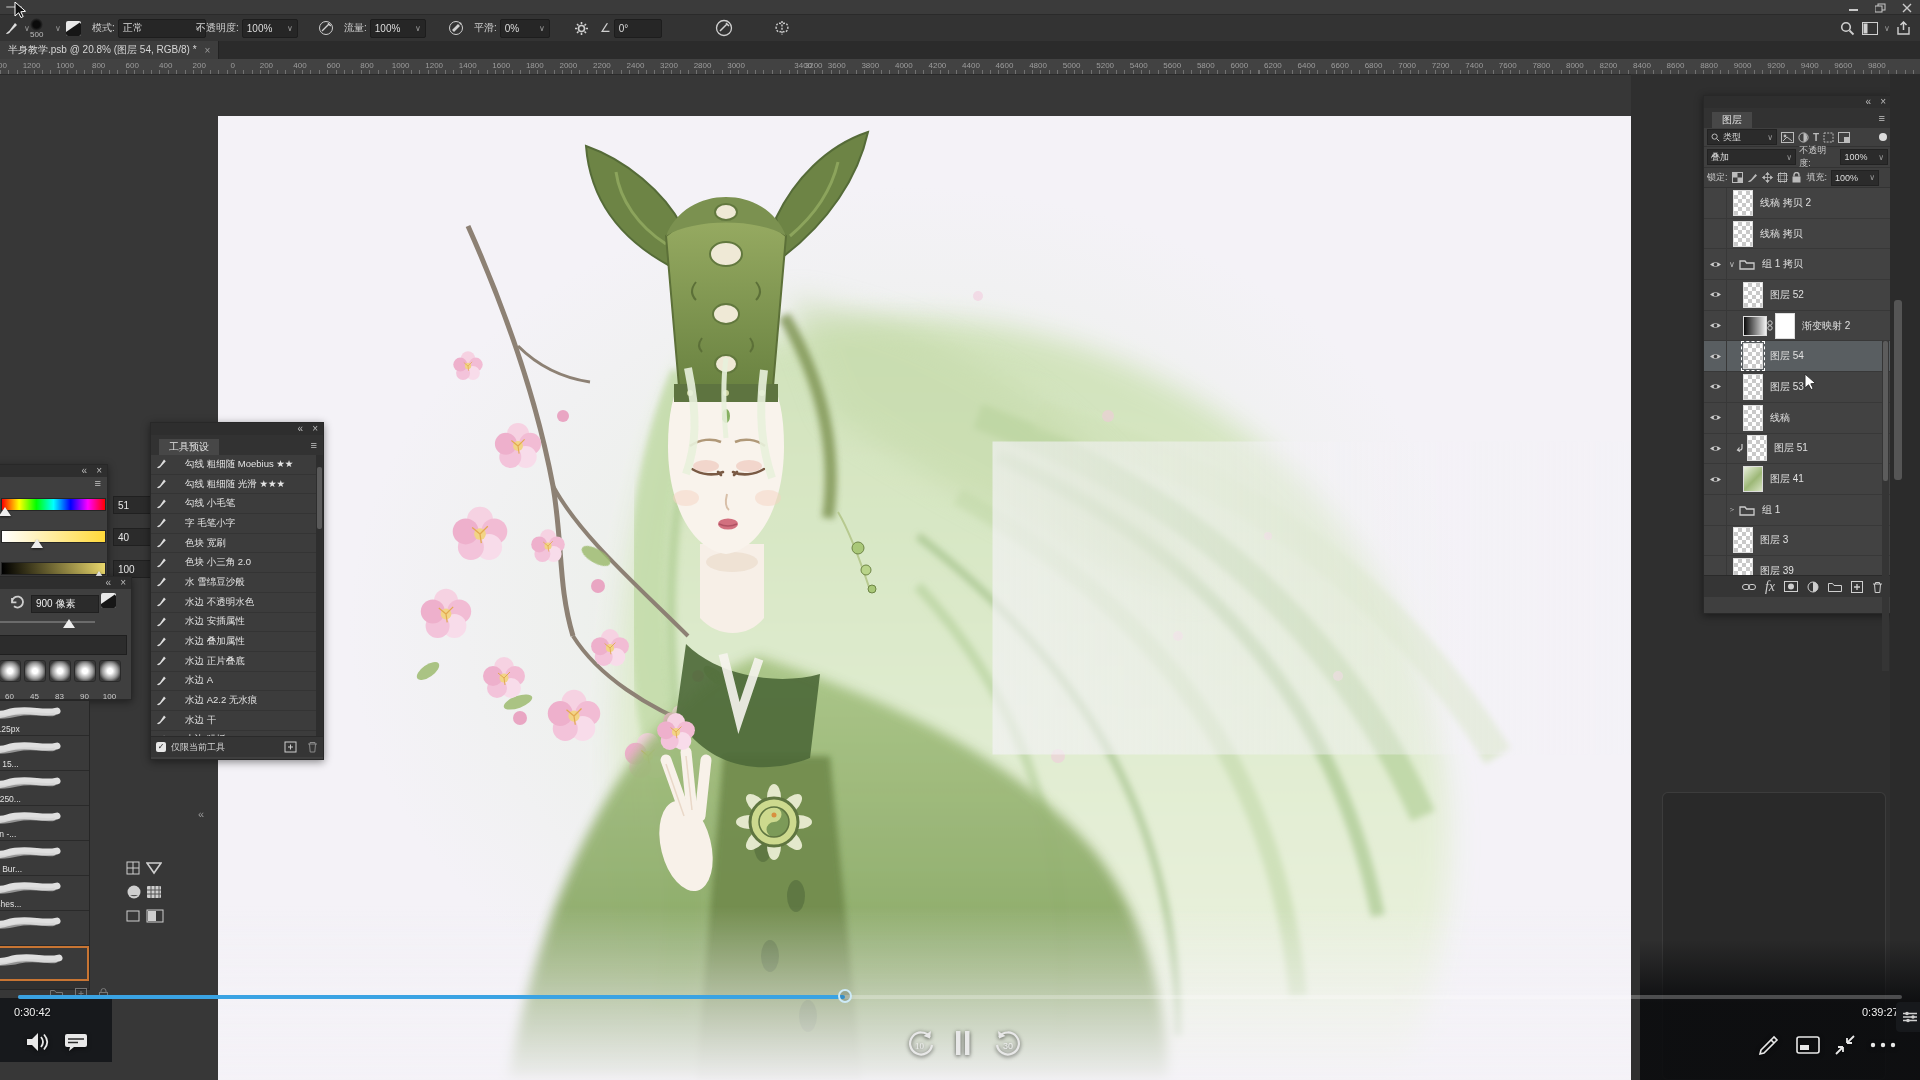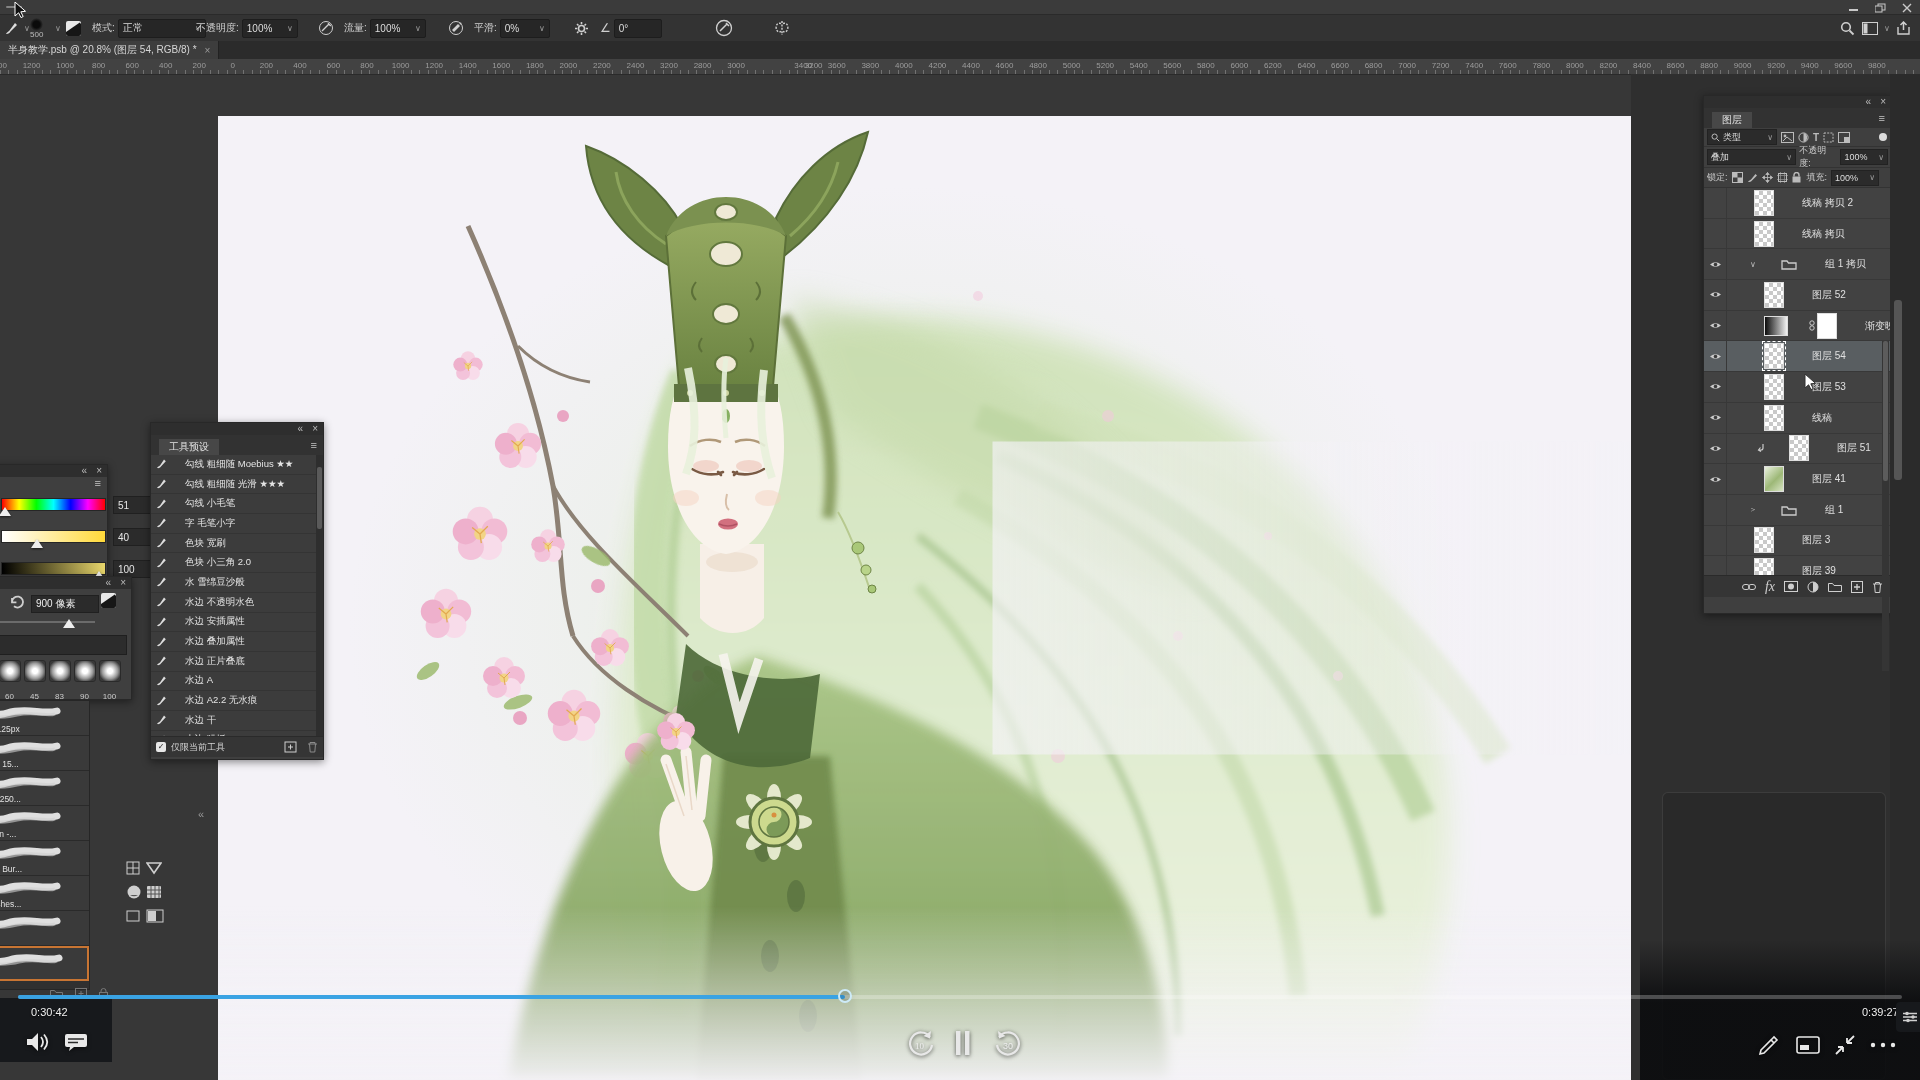--- a/index.html
+++ b/index.html
@@ -119,21 +119,21 @@
   .filt-box{width:62px;height:14px;background:#2b2b2b;border:1px solid #222;display:flex;align-items:center;
             gap:3px;font-size:9px;color:#ddd;padding:0 3px;}
   .fic{display:inline-flex;}
   .l-blend{height:20px;display:flex;align-items:center;padding:0 3px;gap:3px;font-size:9px;color:#ccc;border-bottom:1px solid #333;}
   .blend-sel{width:82px;height:14px;}
   .mini-sel{background:#2b2b2b;border:1px solid #222;height:14px;display:flex;align-items:center;
             justify-content:space-between;padding:0 3px;font-size:9px;color:#ddd;}
   .op-sel{width:40px;}
   .l-lock{height:19px;display:flex;align-items:center;padding:0 3px;gap:4px;font-size:9px;color:#ccc;border-bottom:1px solid #333;}
   .l-list{height:387px;overflow:hidden;background:#424242;}
-  .lrow{height:29.7px;display:flex;align-items:center;border-bottom:1px solid #383838;position:relative;font-size:10px;color:#e0e0e0;gap:21px;}
+  .lrow{height:29.7px;display:flex;align-items:center;border-bottom:1px solid #383838;position:relative;font-size:10px;color:#e0e0e0;}
   .eyecell{width:22px;height:100%;border-right:1px solid #383838;display:flex;align-items:center;justify-content:center;flex:none;}
   .lrow.off .eyecell svg{visibility:hidden;}
   .lrow .expander{display:none;width:10px;font-size:8px;color:#bbb;text-align:center;flex:none;}
   .lrow.has-exp .expander{display:block;}
   .clip-arrow{display:none;margin-left:8px;flex:none;}
   .lrow.clip .clip-arrow{display:block;}
   .thumb{width:20px;height:26px;border:1px solid #ddd;background:#fff;margin-left:6px;flex:none;box-sizing:border-box;}
   .ind-1 .thumb{margin-left:16px;}
   .lrow.clip .thumb{margin-left:2px;}
   .t-checker .thumb{background-image:linear-gradient(45deg,#c9c9c9 25%,transparent 25%,transparent 75%,#c9c9c9 75%),
@@ -1236,21 +1236,21 @@
     <svg width="9" height="11">
         <rect x="0.5" y="4.5" width="8" height="6" fill="none" stroke="#9a9a9a"></rect>
         <path d="M2 4.5 V3 a2.5 2.5 0 0 1 5 0 v1.5" fill="none" stroke="#9a9a9a"></path>
       </svg>
   </div>
 
   <div class="abs progress-track"></div>
   <div class="abs progress-fill"></div>
   <div class="abs knob"></div>
 
-  <span class="abs ptime" style="left:31px;top:1006px;">0:30:42</span>
+  <span class="abs ptime" style="left:14px;top:1006px;">0:30:42</span>
   <span class="abs ptime" style="left:1862px;top:1006px;">0:39:27</span>
 
   <span class="abs ctrl" style="left:26px;top:1032px;">
     <svg width="24" height="20">
         <path d="M1 7 h5 l6 -6 v18 l-6 -6 h-5Z" fill="#e8e8e8"></path>
         <path d="M15 5 q4 5 0 10 M18 2.5 q6.5 7.5 0 15" fill="none" stroke="#e8e8e8" stroke-width="1.8"></path>
       </svg>
   </span>
   <span class="abs ctrl" style="left:64px;top:1032px;">
     <svg width="24" height="20">

